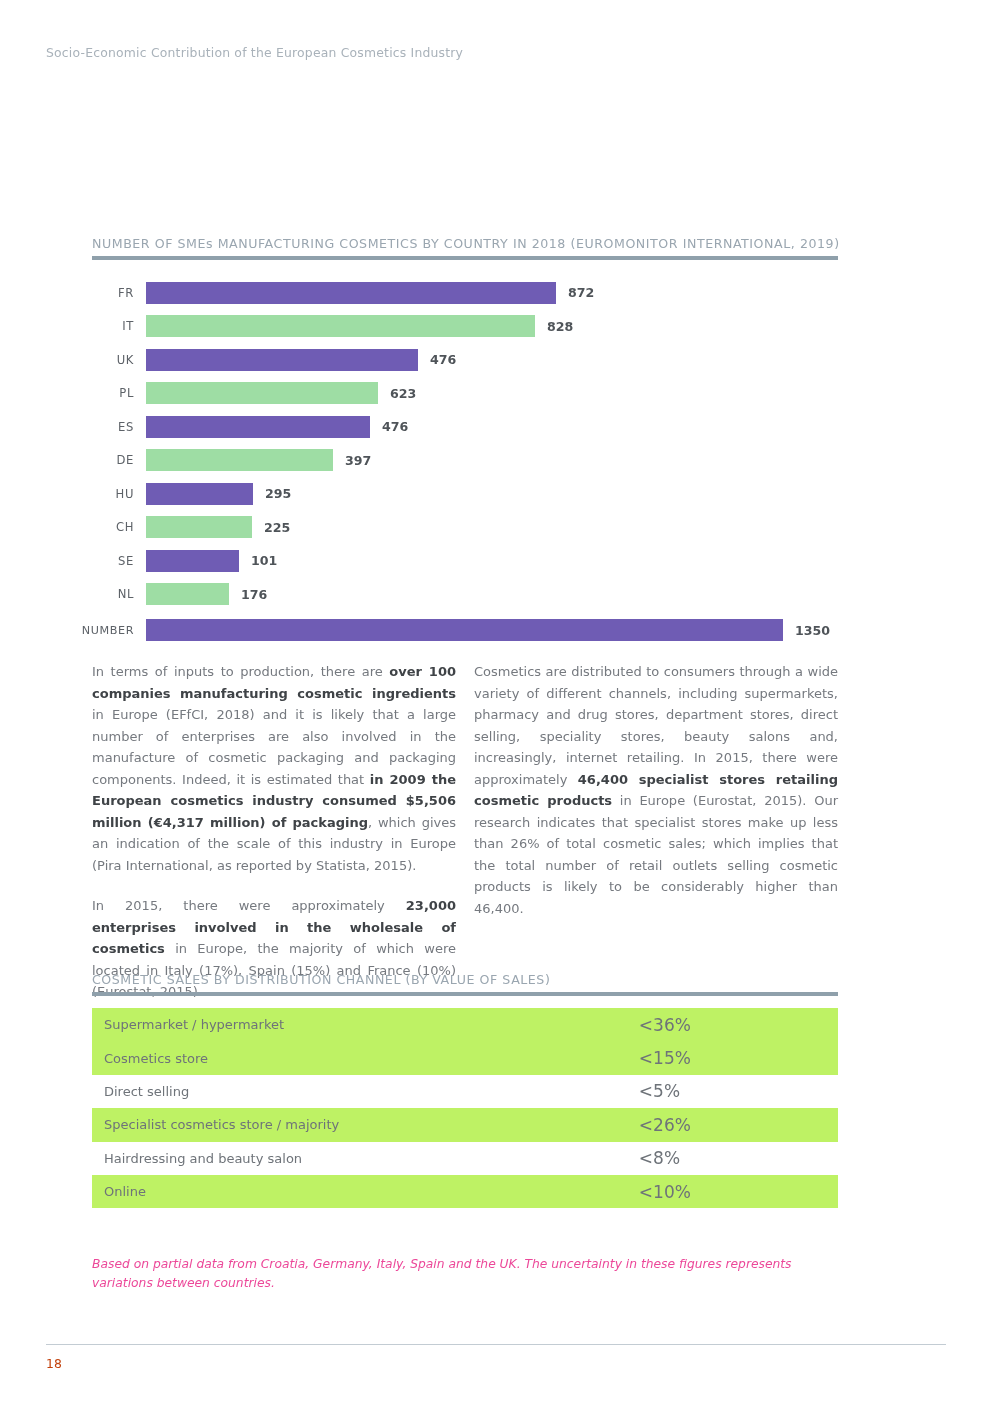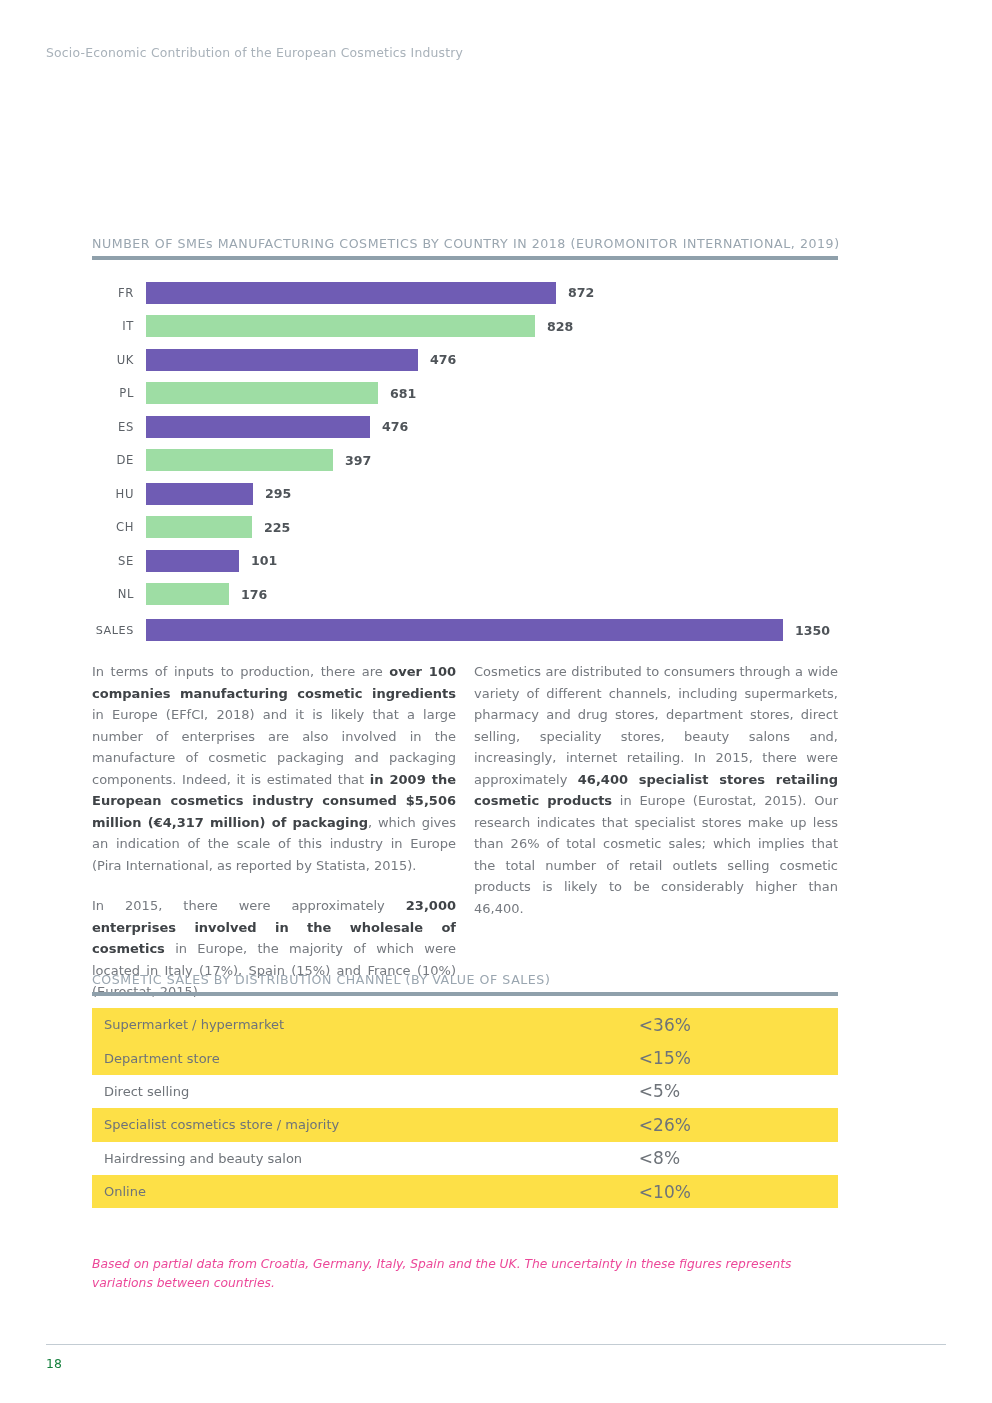--- a/index.html
+++ b/index.html
@@ -118,21 +118,21 @@
   }
   #dist-table tr { height: 33.4px; }
   #dist-table td {
     font-size: 13px;
     color: #6e7379;
     vertical-align: middle;
     padding: 0;
   }
   #dist-table td.ch  { padding-left: 12px; text-align: left; }
   #dist-table td.val { padding-right: 38px; font-size: 17px; }
-  #dist-table tr.alt { background: #fde047; }
+  #dist-table tr.alt { background: #bef264; }
 
   
   .footnote {
     position: absolute;
     left: 92px;
     top: 1255px;
     width: 748px;
     font-size: 12.3px;
     line-height: 19px;
     font-style: italic;
@@ -146,21 +146,21 @@
     top: 1344px;
     width: 900px;
     height: 1px;
     background: #c3ccd3;
   }
   .page-num {
     position: absolute;
     left: 46px;
     top: 1356px;
     font-size: 12.4px;
-    color: #15803d;
+    color: #c2410c;
   }
 </style>
 </head>
 <body>
 
 <div class="run-head">Socio-Economic Contribution of the European Cosmetics Industry</div>
 
 <div class="sec-title" style="top:236px;">NUMBER OF SMEs MANUFACTURING COSMETICS BY COUNTRY IN 2018 (EUROMONITOR INTERNATIONAL, 2019)</div>
 <div class="sec-rule" style="top:256px;"></div>
 
@@ -183,21 +183,21 @@
       <div class="bar-label">UK</div>
       <div class="bar-track">
         <span class="bar-fill purple" style="width: 272px;"></span>
         <span class="bar-value">476</span>
       </div>
     </div>
     <div class="bar-row">
       <div class="bar-label">PL</div>
       <div class="bar-track">
         <span class="bar-fill green" style="width: 232px;"></span>
-        <span class="bar-value">681</span>
+        <span class="bar-value">623</span>
       </div>
     </div>
     <div class="bar-row">
       <div class="bar-label">ES</div>
       <div class="bar-track">
         <span class="bar-fill purple" style="width: 224px;"></span>
         <span class="bar-value">476</span>
       </div>
     </div>
     <div class="bar-row">
@@ -229,21 +229,21 @@
       </div>
     </div>
     <div class="bar-row">
       <div class="bar-label">NL</div>
       <div class="bar-track">
         <span class="bar-fill green" style="width: 83px;"></span>
         <span class="bar-value">176</span>
       </div>
     </div>
     <div class="bar-row other">
-      <div class="bar-label">SALES</div>
+      <div class="bar-label">NUMBER</div>
       <div class="bar-track">
         <span class="bar-fill purple" style="width: 637px;"></span>
         <span class="bar-value">1350</span>
       </div>
     </div>
   </div>
 
 <div class="col left" id="left-col">
     <p>In terms of inputs to production, there are <b>over 100 companies manufacturing cosmetic ingredients</b> in Europe (EFfCI, 2018) and it is likely that a large number of enterprises are also involved in the manufacture of cosmetic packaging and packaging components. Indeed, it is estimated that <b>in 2009 the European cosmetics industry consumed $5,506 million (€4,317 million) of packaging</b>, which gives an indication of the scale of this industry in Europe (Pira International, as reported by Statista, 2015).</p>
     <p>In 2015, there were approximately <b>23,000 enterprises involved in the wholesale of cosmetics</b> in Europe, the majority of which were located in Italy (17%), Spain (15%) and France (10%) (Eurostat, 2015).</p>
@@ -255,21 +255,21 @@
 <div class="sec-title" style="top:972px;">COSMETIC SALES BY DISTRIBUTION CHANNEL (BY VALUE OF SALES)</div>
 <div class="sec-rule" style="top:992px;"></div>
 
 <table id="dist-table">
     <tbody>
       <tr class="alt">
         <td class="ch">Supermarket / hypermarket</td>
         <td class="val">&lt;36%</td>
       </tr>
       <tr class="alt">
-        <td class="ch">Department store</td>
+        <td class="ch">Cosmetics store</td>
         <td class="val">&lt;15%</td>
       </tr>
       <tr>
         <td class="ch">Direct selling</td>
         <td class="val">&lt;5%</td>
       </tr>
       <tr class="alt">
         <td class="ch">Specialist cosmetics store / majority</td>
         <td class="val">&lt;26%</td>
       </tr>

